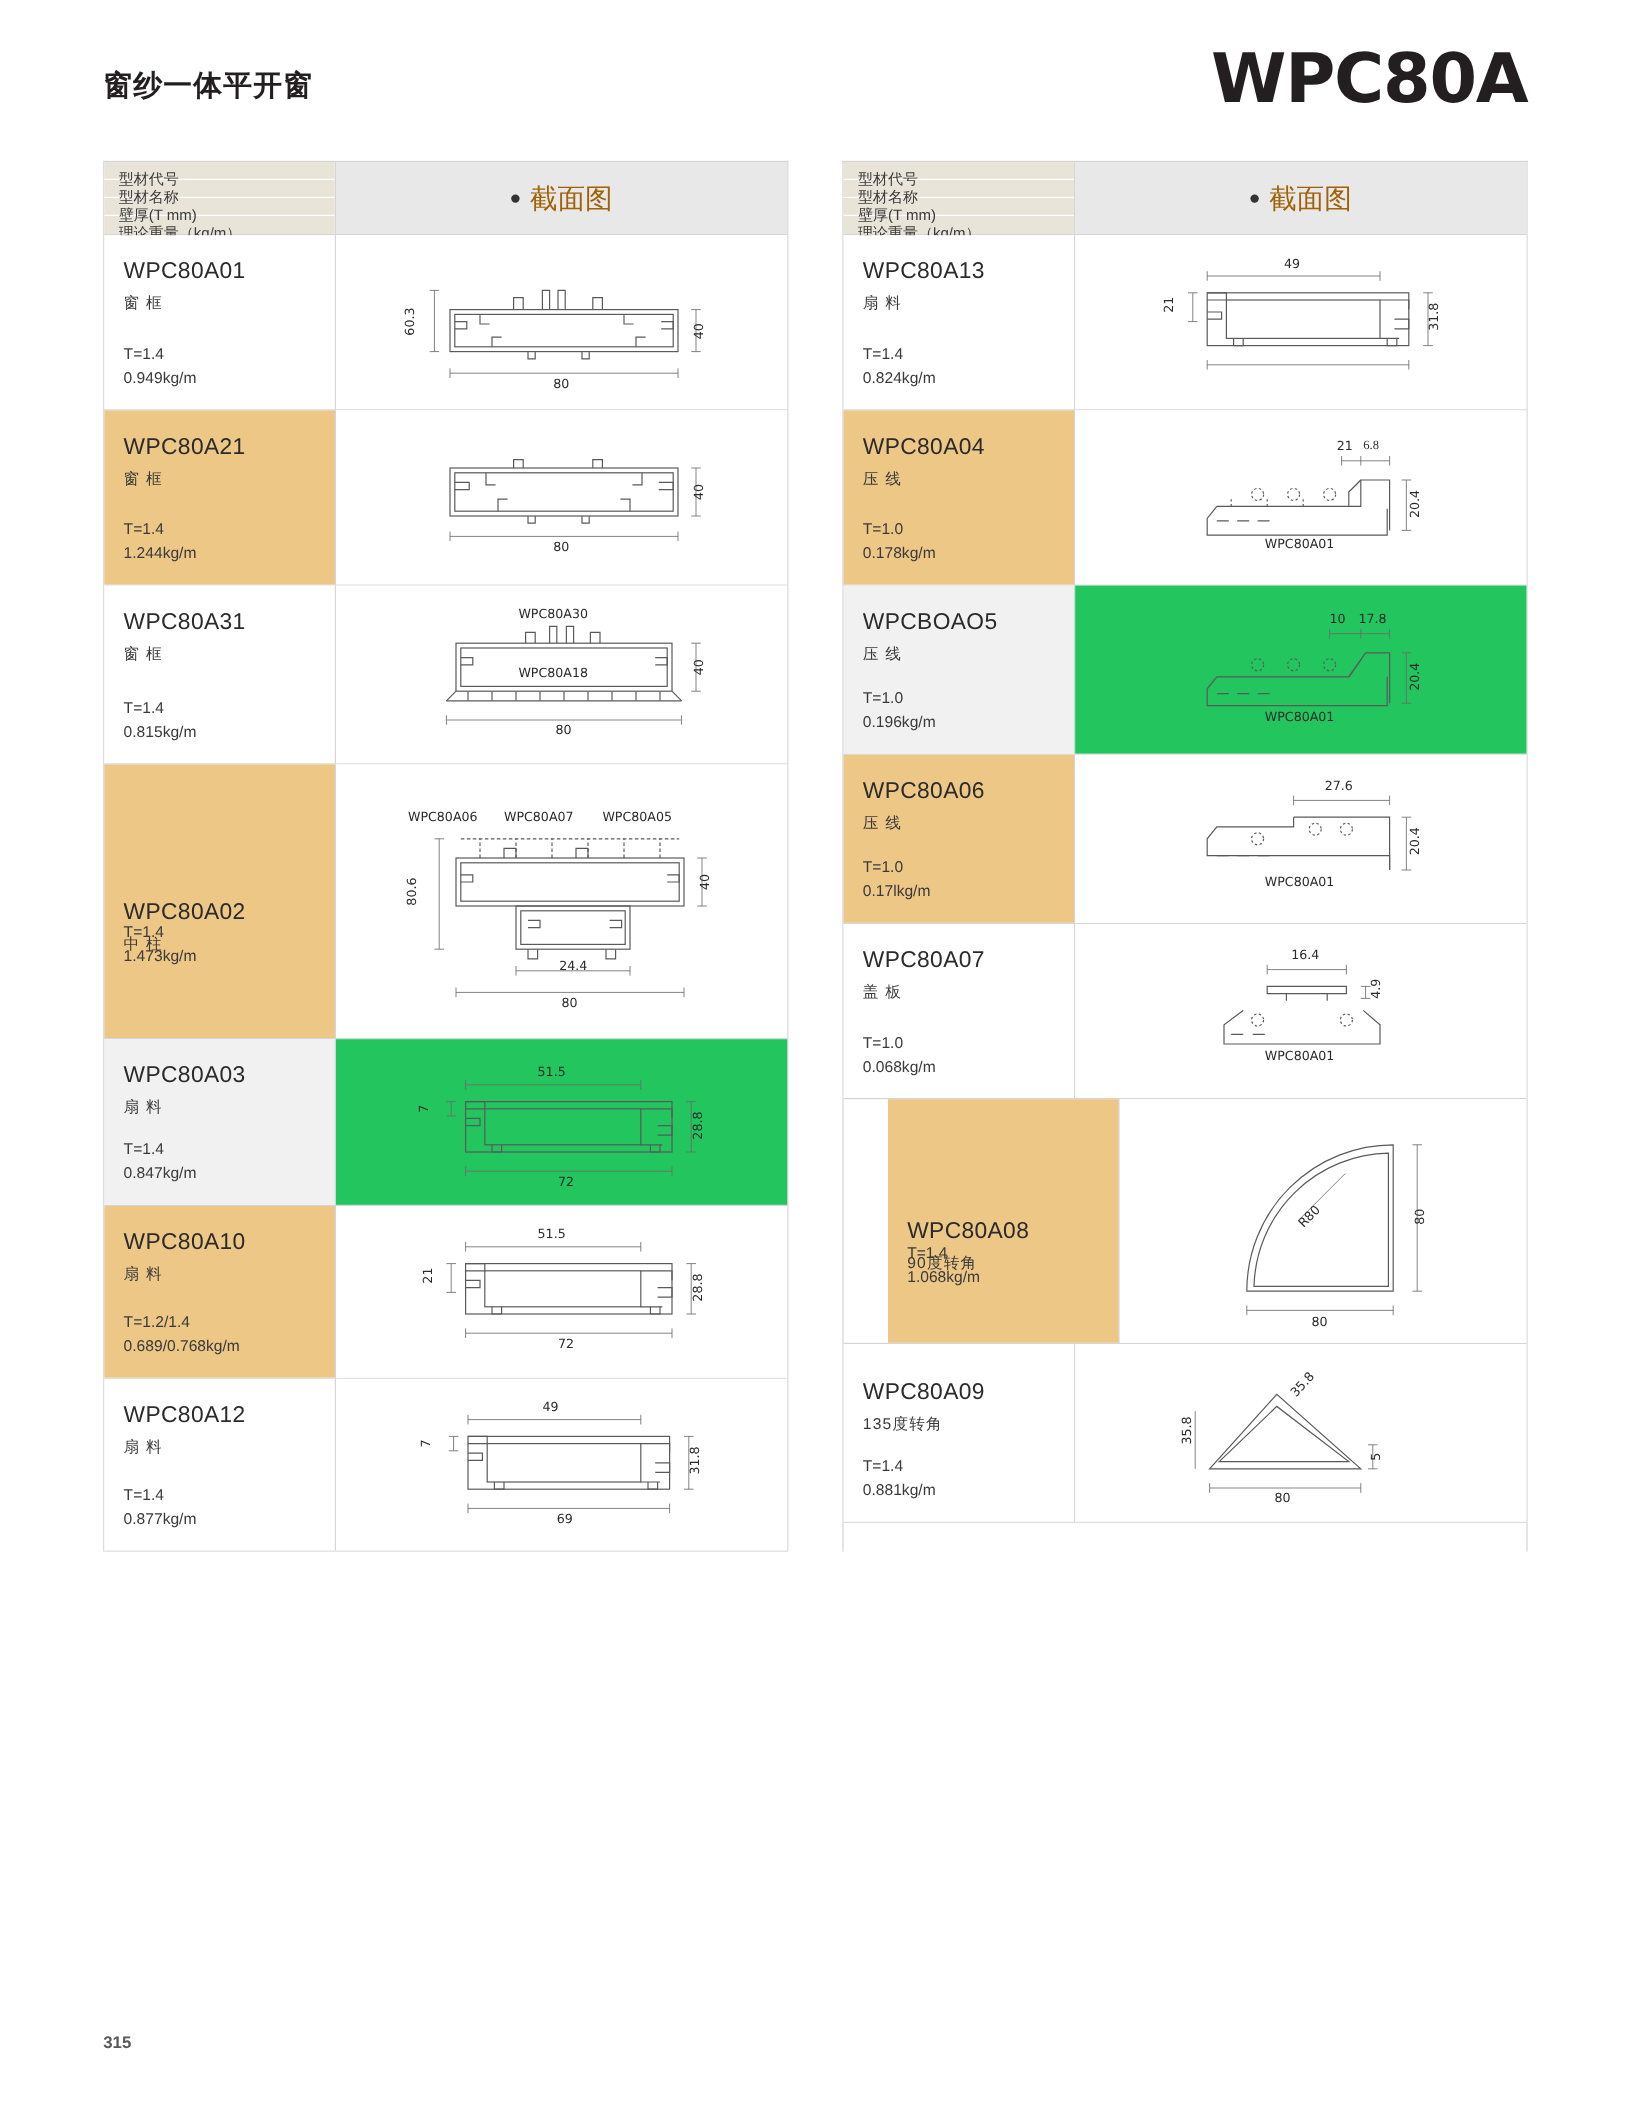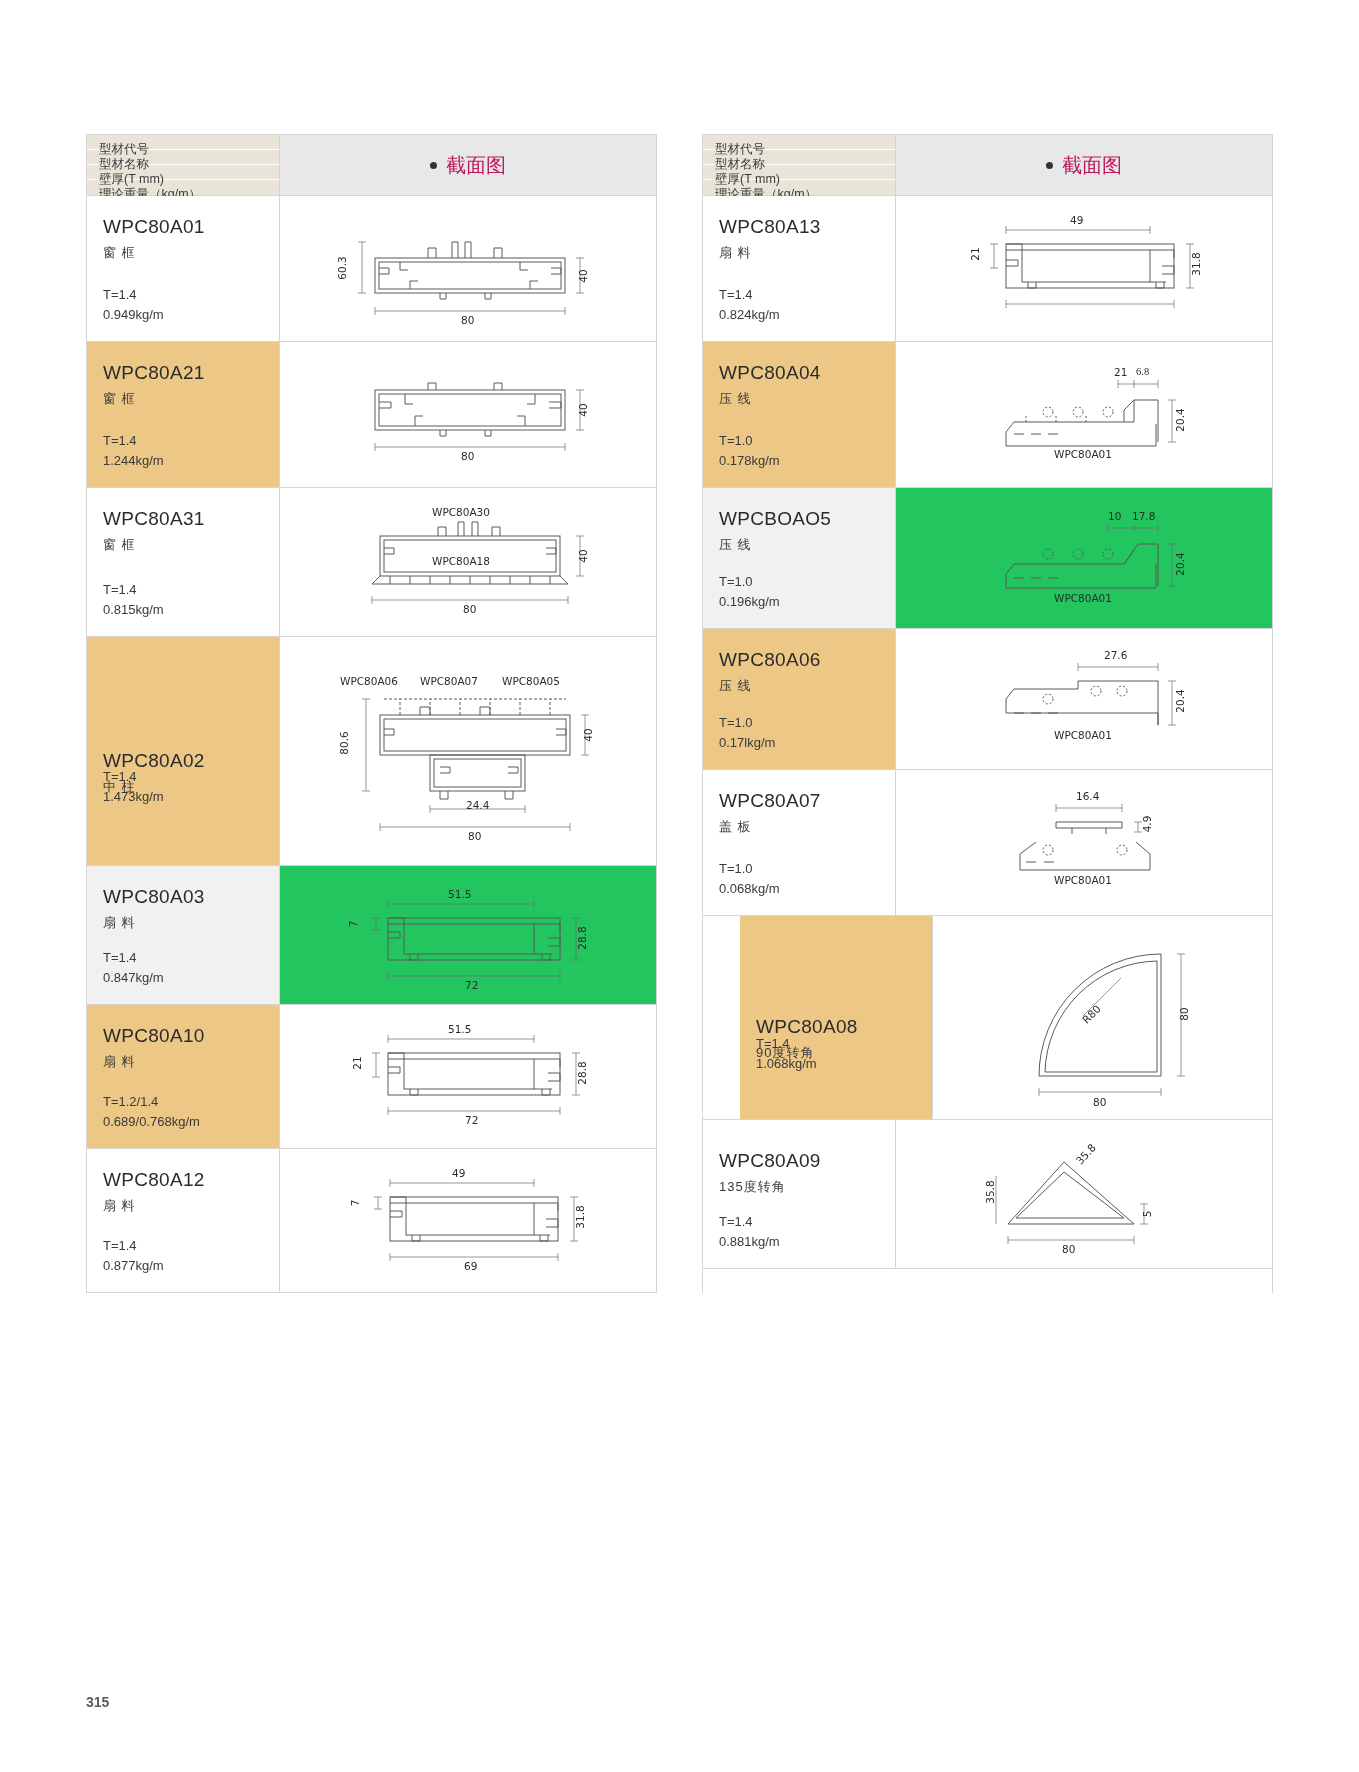--- a/index.html
+++ b/index.html
@@ -83,22 +83,22 @@
     color: #3a3a3a;
     box-sizing: border-box;
   }
   .thead-left .hrow:last-child { border-bottom: none; }
   .thead-right {
     flex: 1;
     background: #e8e8e8;
     display: flex;
     align-items: center;
     justify-content: center;
-    font-size: 20px;
-    color: #be185d;
+    font-size: 23px;
+    color: #a16207;
   }
   .thead-right .dot {
     display: inline-block;
     width: 7px;
     height: 7px;
     background: #333;
     border-radius: 50%;
     margin-right: 9px;
     vertical-align: middle;
   }
@@ -172,20 +172,24 @@
     font-size: 14px;
     font-weight: bold;
     color: #58595b;
   }
 </style>
 </head>
 <body>
 
 <div class="page">
 
+  <div class="header">
+    <div class="header-title">窗纱一体平开窗</div>
+    <div class="header-code">WPC80A</div>
+  </div>
 
   <div class="columns">
 
     <div class="col">
 
       <div class="thead">
         <div class="thead-left">
           <div class="hrow">型材代号</div>
           <div class="hrow">型材名称</div>
           <div class="hrow">壁厚(T mm)</div>

